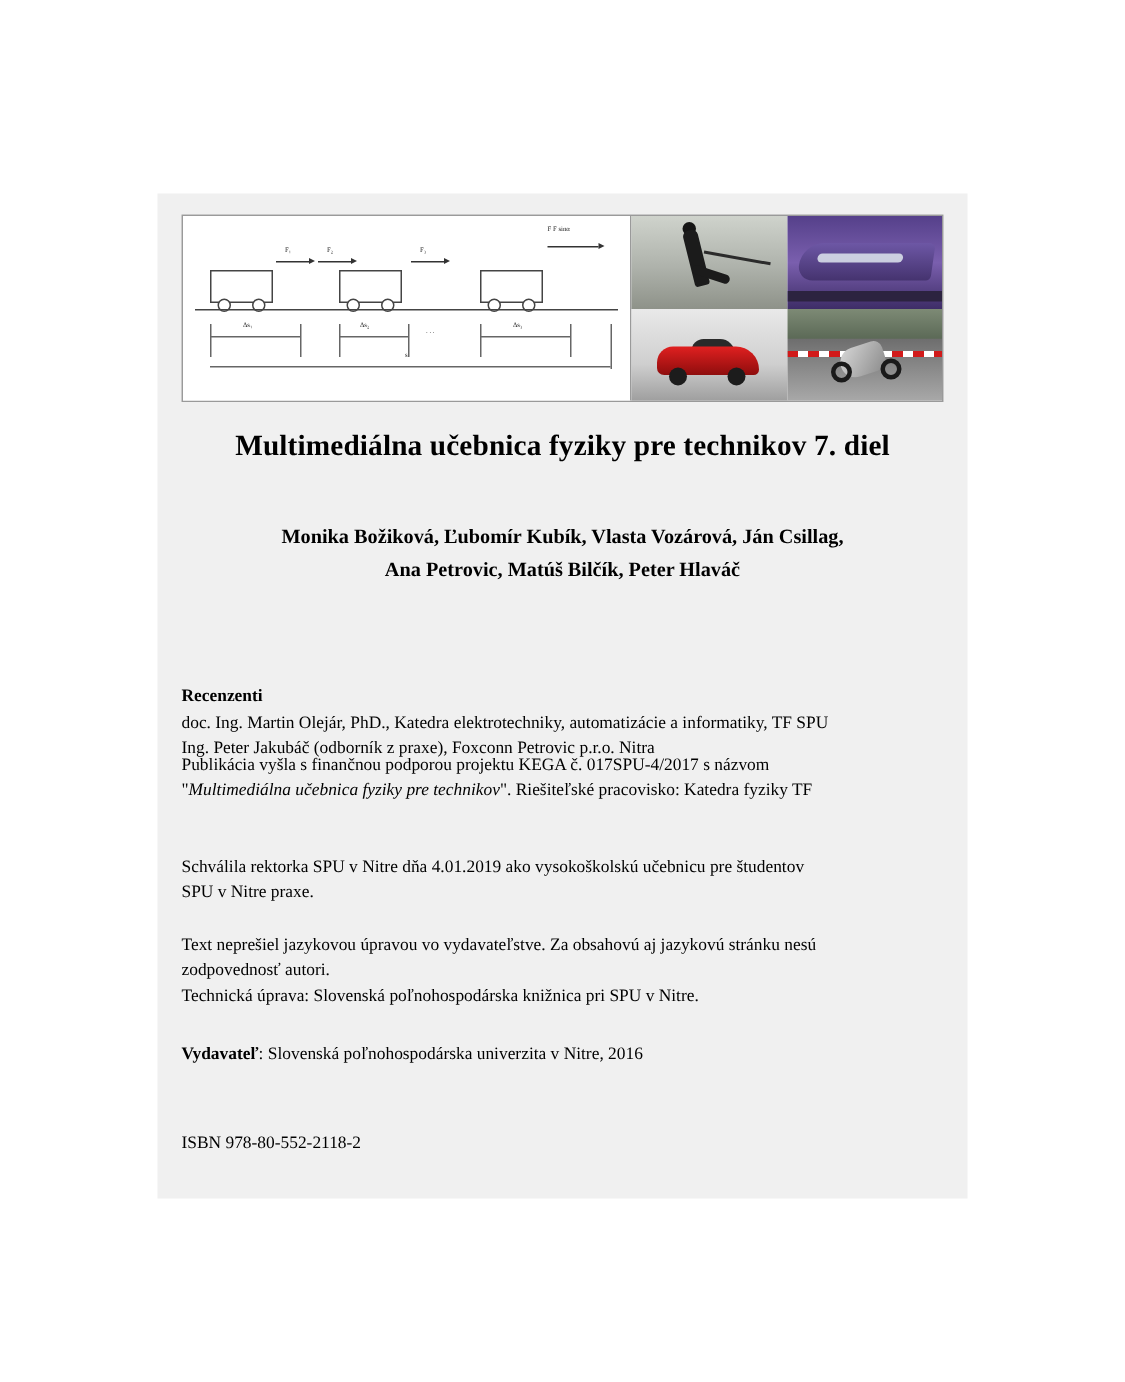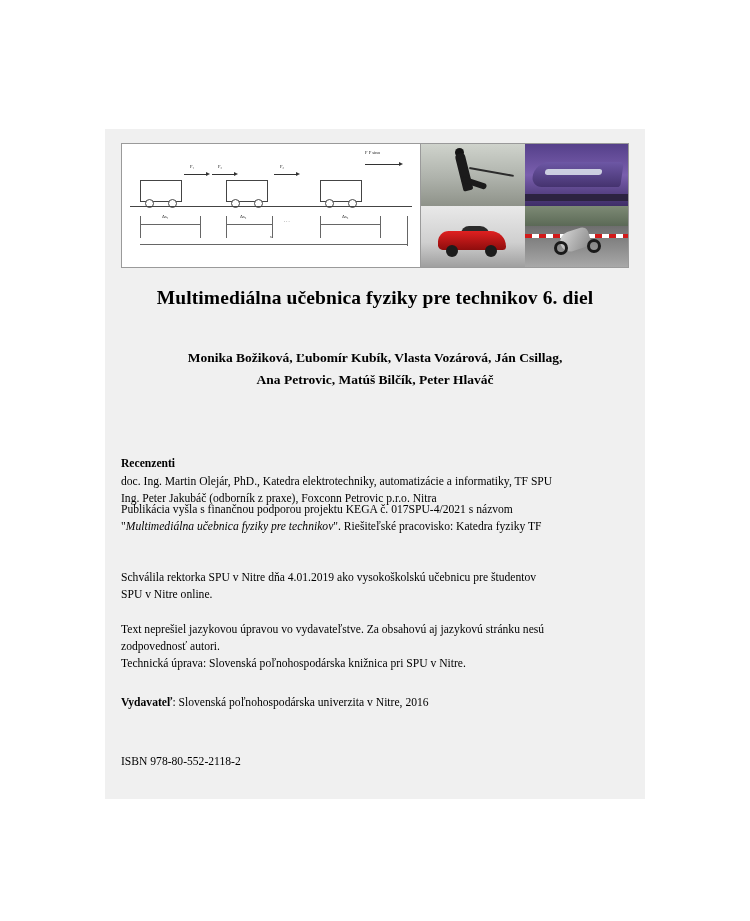--- a/index.html
+++ b/index.html
@@ -378,41 +378,41 @@
         </div>
         <div class="fig-cell cell-moto">
           <div class="moto-kerb"></div>
           <div class="moto-rider"></div>
           <div class="moto-wheel" style="left:28%; top:58%;"></div>
           <div class="moto-wheel" style="left:60%; top:55%;"></div>
         </div>
       </div>
     </div>
 
-    <div class="title">Multimediálna učebnica fyziky pre technikov 6. diel</div>
+    <div class="title">Multimediálna učebnica fyziky pre technikov 7. diel</div>
 
     <div class="authors">
       <span class="line">Monika Božiková, Ľubomír Kubík, Vlasta Vozárová, Ján Csillag,</span>
       <span class="line">Ana Petrovic, Matúš Bilčík, Peter Hlaváč</span>
     </div>
 
     <div class="block reviewers">
       <span class="reviewers-head">Recenzenti</span>
       <span class="line">doc. Ing. Martin Olejár, PhD., Katedra elektrotechniky, automatizácie a informatiky, TF SPU</span>
       <span class="line">Ing. Peter Jakubáč (odborník z praxe), Foxconn Petrovic p.r.o. Nitra</span>
     </div>
 
     <div class="block funding">
-      <span class="line">Publikácia vyšla s finančnou podporou projektu KEGA č. 017SPU-4/2021 s názvom</span>
+      <span class="line">Publikácia vyšla s finančnou podporou projektu KEGA č. 017SPU-4/2017 s názvom</span>
       <span class="line"><span>"</span><span class="italic">Multimediálna učebnica fyziky pre technikov</span><span>". Riešiteľské pracovisko: Katedra fyziky TF</span></span>
     </div>
 
     <div class="block approval">
       <span class="line">Schválila rektorka SPU v Nitre dňa 4.01.2019 ako vysokoškolskú učebnicu pre študentov</span>
-      <span class="line">SPU v Nitre online.</span>
+      <span class="line">SPU v Nitre praxe.</span>
     </div>
 
     <div class="block language">
       <span class="line">Text neprešiel jazykovou úpravou vo vydavateľstve. Za obsahovú aj jazykovú stránku nesú</span>
       <span class="line">zodpovednosť autori.</span>
       <span class="line">Technická úprava: Slovenská poľnohospodárska knižnica pri SPU v Nitre.</span>
     </div>
 
     <div class="block publisher">
       <span class="lbl-bold">Vydavateľ</span><span>: Slovenská poľnohospodárska univerzita v Nitre, 2016</span>

